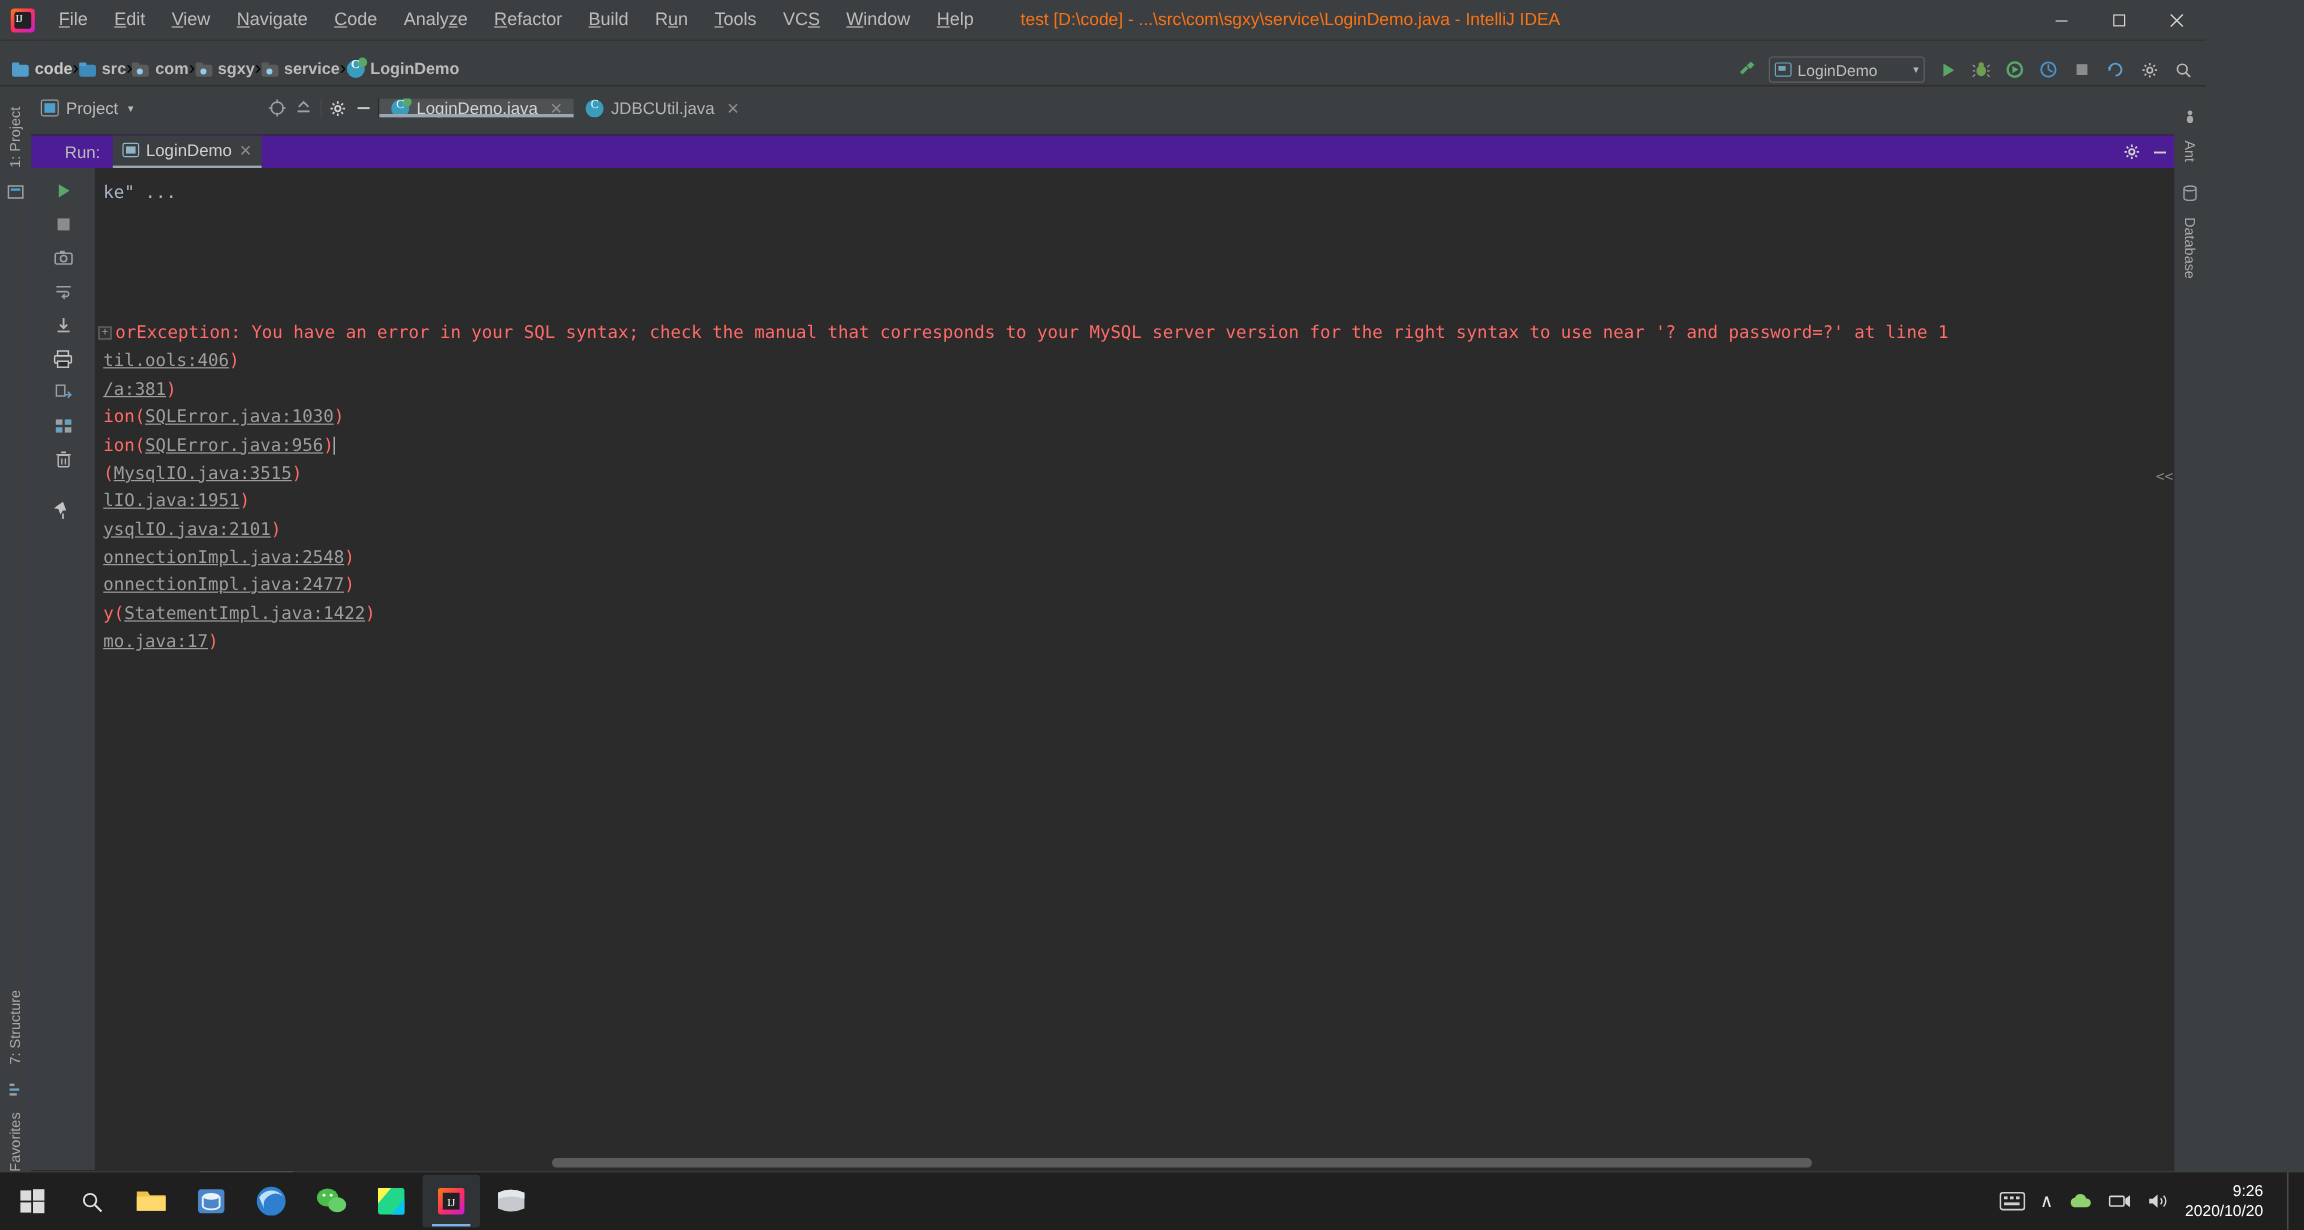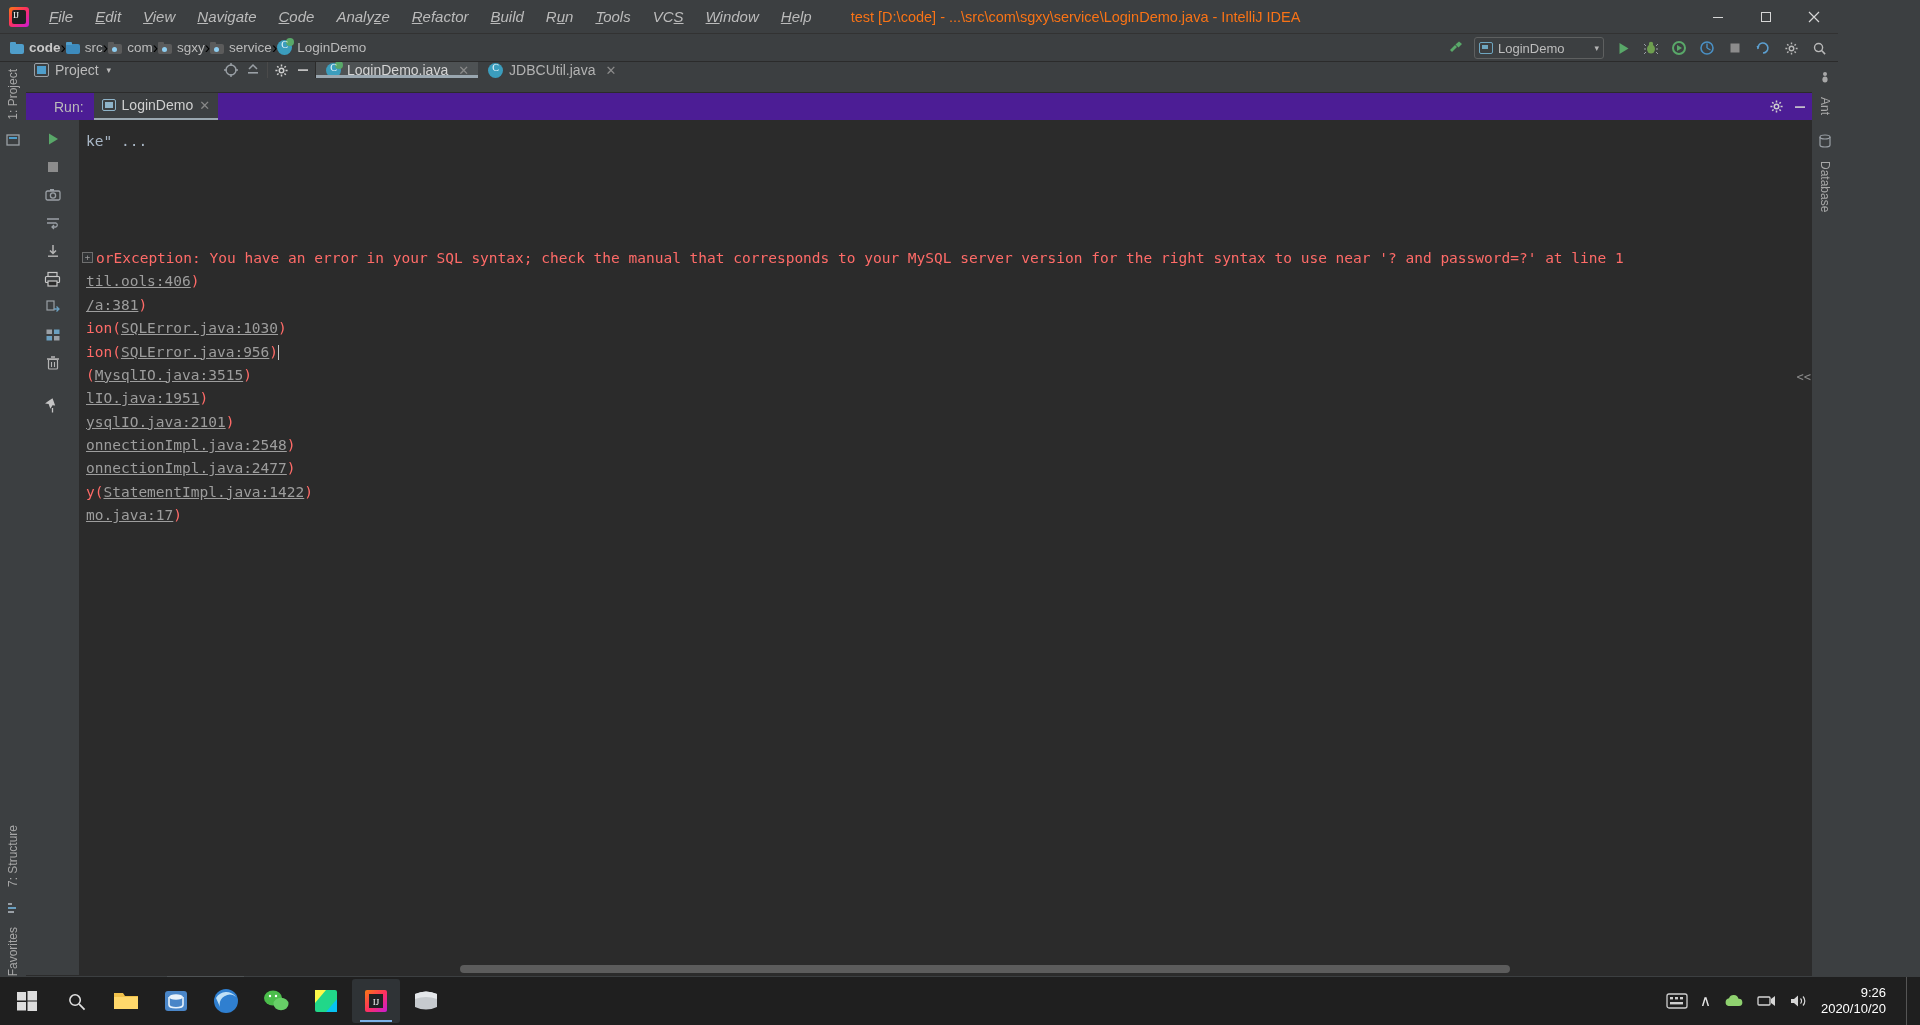--- a/index.html
+++ b/index.html
@@ -3,53 +3,53 @@
 <meta charset="utf-8">
 <style>
   * { box-sizing: border-box; margin: 0; padding: 0; }
   html, body {
     width: 1920px; height: 1025px;
     background: #3c3f41;
     font-family: "Liberation Sans", sans-serif;
     overflow: hidden;
     -webkit-font-smoothing: antialiased;
   }
-  .app { position: relative; width: 1838px; height: 1025px; display: flex; flex-direction: column; }
+  .app { position: relative; width: 1838px; height: 1025px; display: flex; flex-direction: column; gap: 10px; }
 
   
   .titlebar {
     height: 34px; background: #3c3f41; display: flex; align-items: center;
     flex: 0 0 34px; position: relative; border-bottom: 1px solid #323232;
   }
   .ij-logo { width: 22px; height: 22px; margin: 0 8px 0 8px; position: relative; flex: 0 0 auto; }
   .ij-logo .sq { position: absolute; inset: 1px; border-radius: 3px;
     background: linear-gradient(135deg,#f97a12 0%,#fe315d 45%,#c91ad6 100%); }
   .ij-logo .inner { position: absolute; left: 4px; top: 4px; right: 4px; bottom: 4px;
     background: #1f2123; border-radius: 2px; }
   .ij-logo .ij { position: absolute; left: 5px; top: 4px; color: #fff; font-size: 9px;
     font-family: "Liberation Serif", serif; letter-spacing: -0.5px; }
-  .menu { display: flex; align-items: center; height: 100%; font-style: italic; }
+  .menu { display: flex; align-items: center; height: 100%; }
   .menu-item {
     color: #bbbbbb; font-size: 15px; padding: 4px 11px; cursor: default; line-height: 18px;
   }
   .menu-item u { text-decoration: underline; }
   .title-text {
     color: #f97316; font-size: 14.5px; margin-left: 28px; white-space: nowrap;
   }
   .win-controls { position: absolute; right: 0; top: 0; height: 34px; display: flex; }
   .win-btn { width: 48px; height: 34px; display: flex; align-items: center; justify-content: center;
     color: #d6d6d6; font-size: 14px; }
 
   
   .navbar {
     height: 28px; flex: 0 0 28px; background: #3c3f41; display: flex; align-items: center;
     position: relative; border-bottom: 1px solid #2b2b2b;
   }
   .crumbs { display: flex; align-items: center; padding-left: 10px; }
-  .crumb { display: flex; align-items: center; color: #bbbbbb; font-size: 13.5px; }
+  .crumb { display: flex; align-items: center; color: #bbbbbb; font-size: 13.5px; font-weight: bold; }
   .crumb.bold { font-weight: bold; color: #c8c8c8; }
   .ic-folder { width: 14px; height: 12px; margin-right: 5px; position: relative; flex: 0 0 auto; }
   .ic-folder::before { content:""; position: absolute; left:0; top:2px; width:14px; height:10px;
     background:#4f9ecb; border-radius: 1px 2px 2px 2px; }
   .ic-folder::after { content:""; position:absolute; left:0; top:0; width:6px; height:3px;
     background:#4f9ecb; border-radius:1px 1px 0 0; }
   .ic-folder.src::before { background:#3d8bbd; }
   .ic-folder.pkg::before { background:#5b5b5b; }
   .ic-folder.pkg::after { background:#5b5b5b; }
   .ic-folder.pkg .dot { position:absolute; left:4px; top:5px; width:5px; height:5px;

